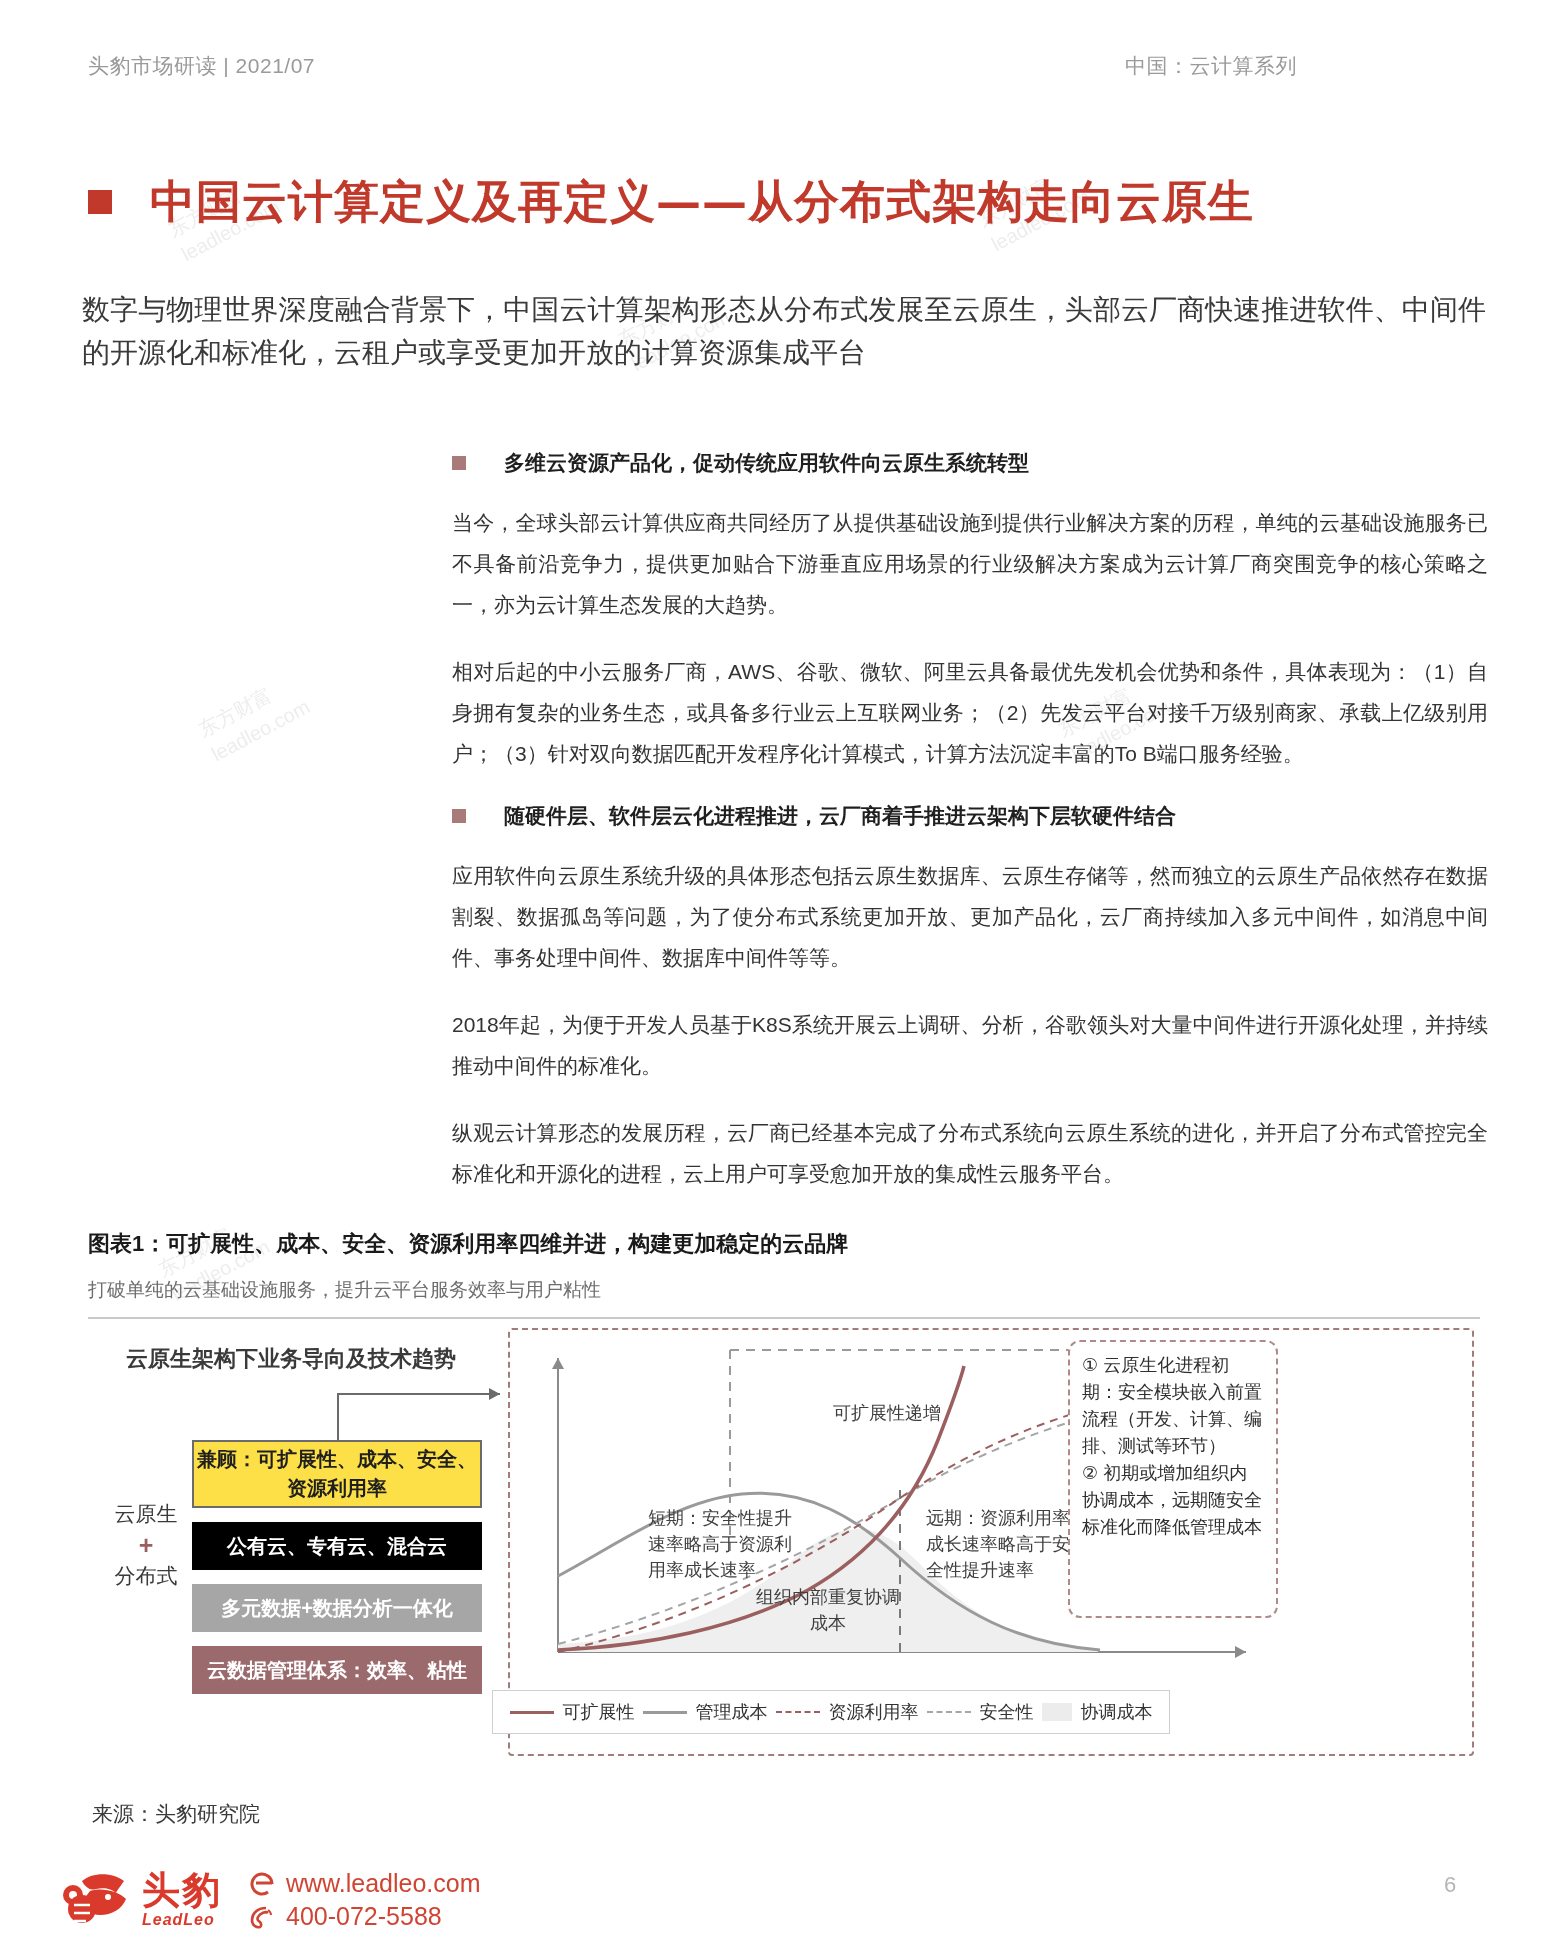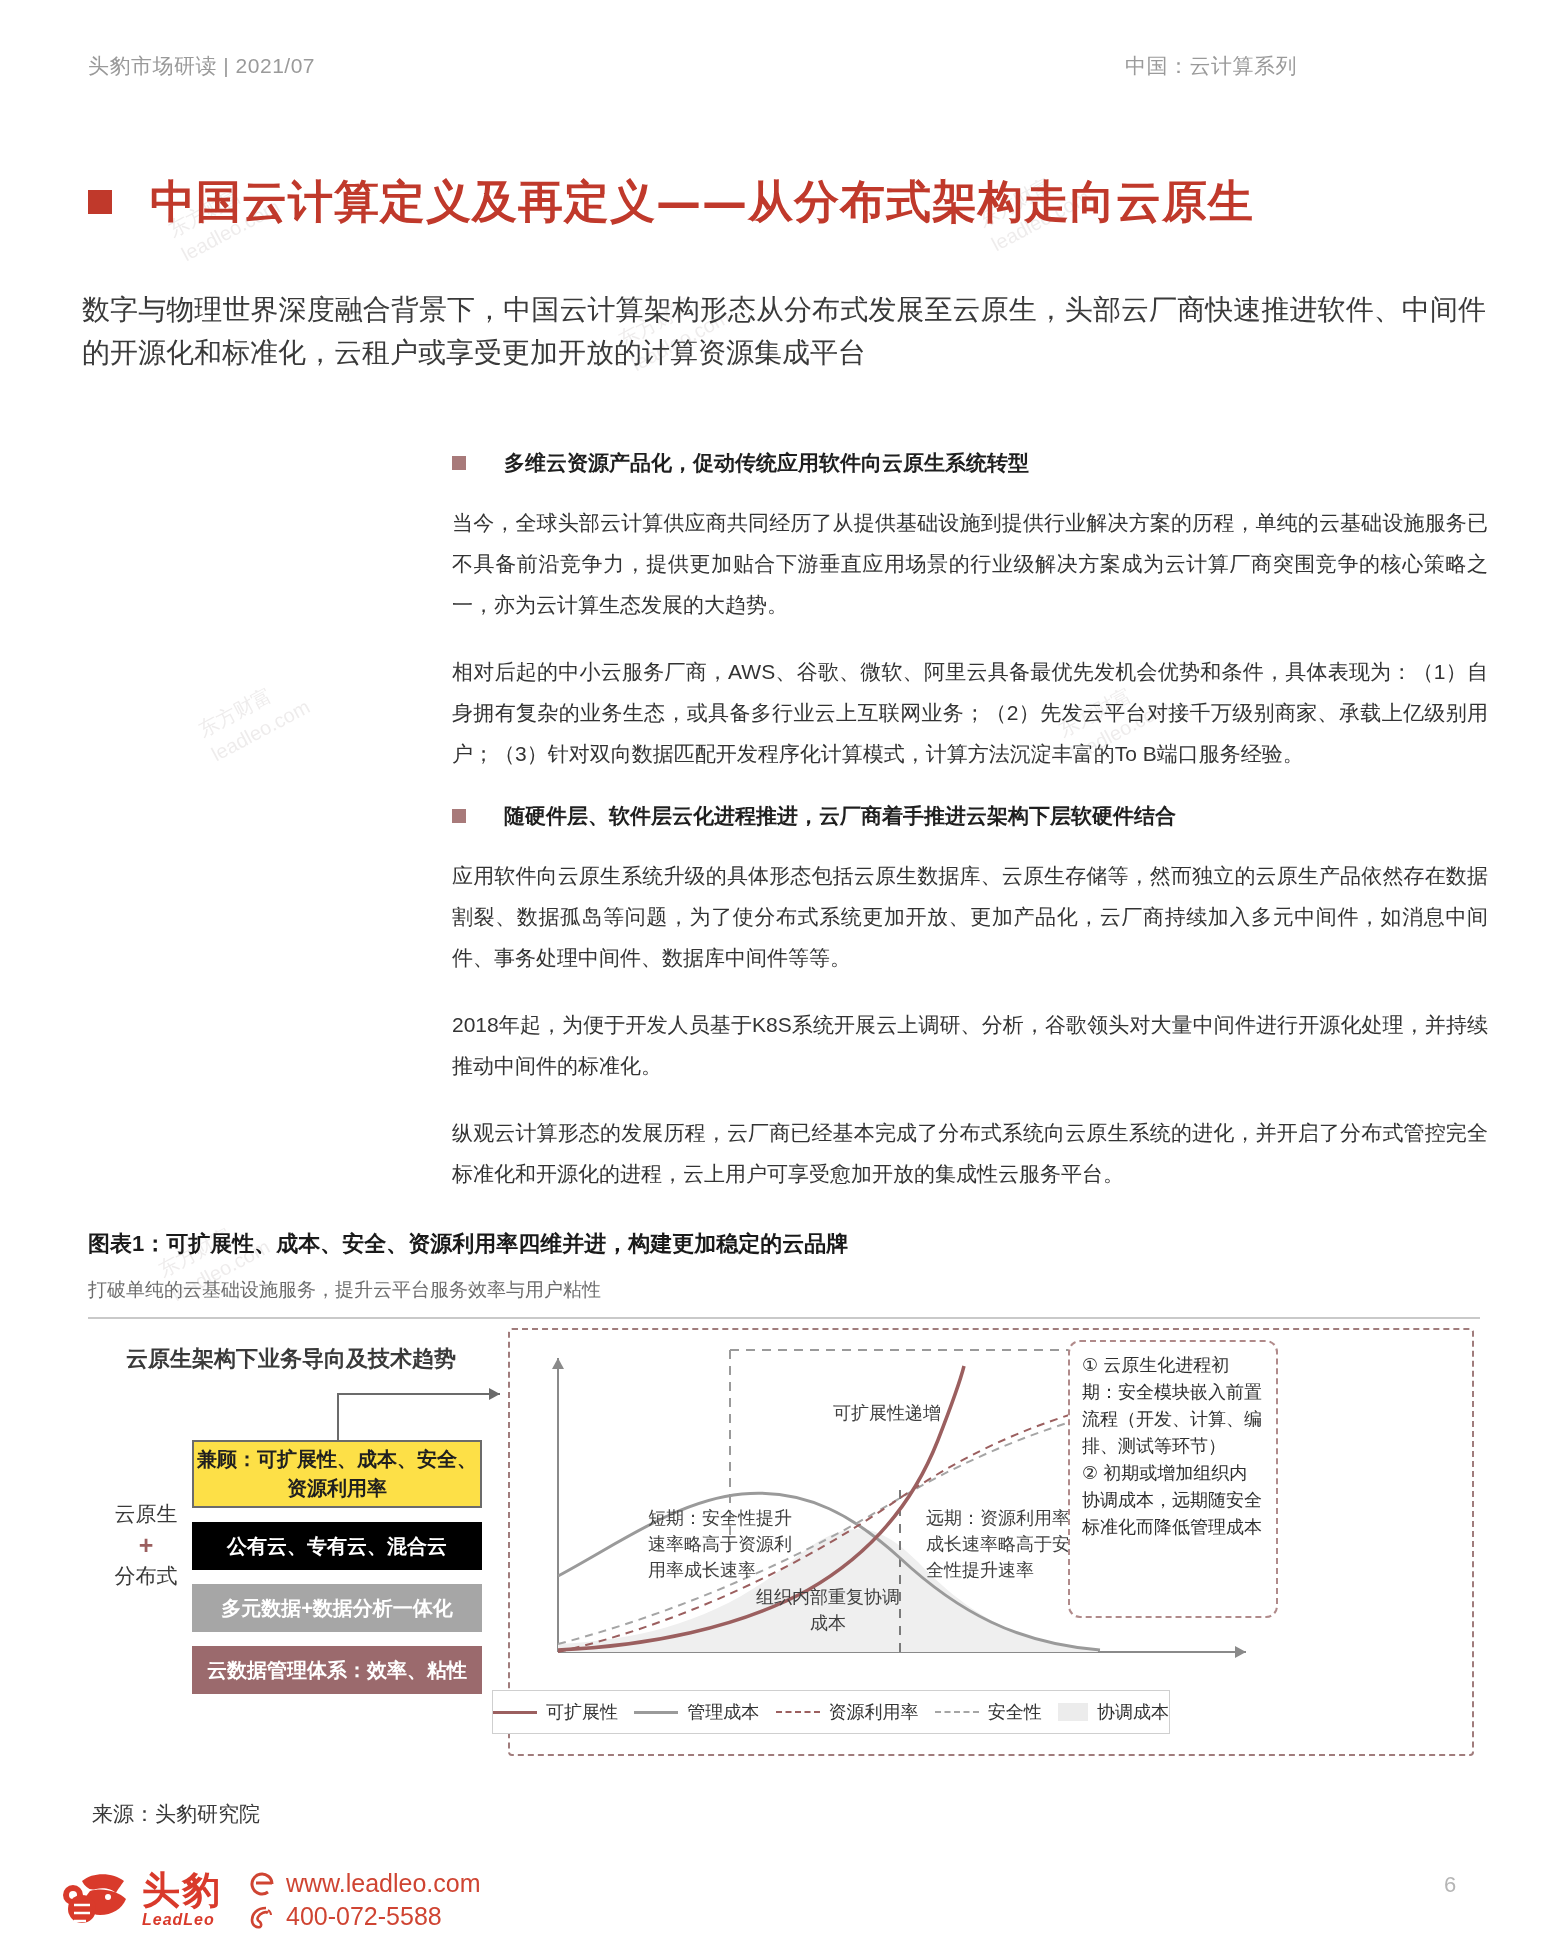--- a/index.html
+++ b/index.html
@@ -69,21 +69,21 @@
   .ann.a-scal{left:745px;top:78px;white-space:nowrap;}
   .ann.a-short{left:560px;top:183px;width:160px;}
   .ann.a-long{left:838px;top:183px;width:160px;}
   .ann.a-coord{left:660px;top:262px;width:160px;text-align:center;}
 
   .note{position:absolute;left:980px;top:18px;width:210px;min-height:278px;border:2px dashed #b08a8a;border-radius:12px;
         background:#fff;box-sizing:border-box;padding:10px 12px;font-size:18px;line-height:1.5;color:#2f2f2f;}
   .note p{margin:0;}
 
   .legend{position:absolute;left:404px;top:368px;width:678px;height:44px;border:1px solid #cfcfcf;background:#fff;
-          display:flex;align-items:center;justify-content:space-between;gap:2px;box-sizing:border-box;}
+          display:flex;align-items:center;justify-content:center;gap:8px;box-sizing:border-box;}
   .lg{display:flex;align-items:center;gap:9px;font-size:18px;color:#333;white-space:nowrap;}
   .sw{display:inline-block;}
   .sw.solid-red{width:44px;height:3px;background:#9b5f5f;}
   .sw.solid-gray{width:44px;height:3px;background:#9a9a9a;}
   .sw.dash-red{width:44px;height:0;border-top:2px dashed #9b5f5f;}
   .sw.dash-gray{width:44px;height:0;border-top:2px dashed #a5a5a5;}
   .sw.fill-gray{width:30px;height:18px;background:#ececec;}
 
   
   .source{position:absolute;top:1800px;left:92px;font-size:21px;color:#3a3a3a;white-space:nowrap;}

